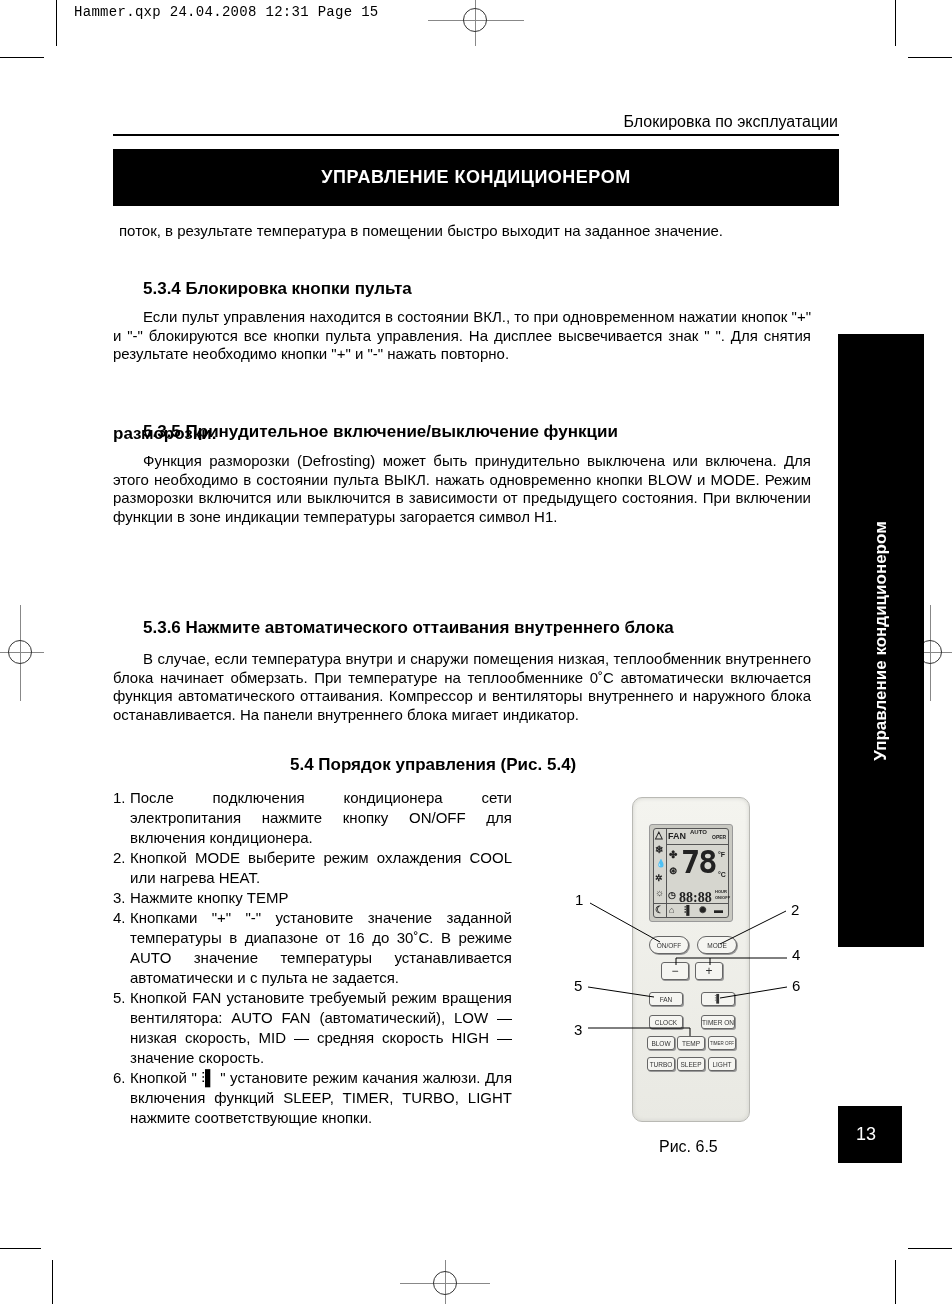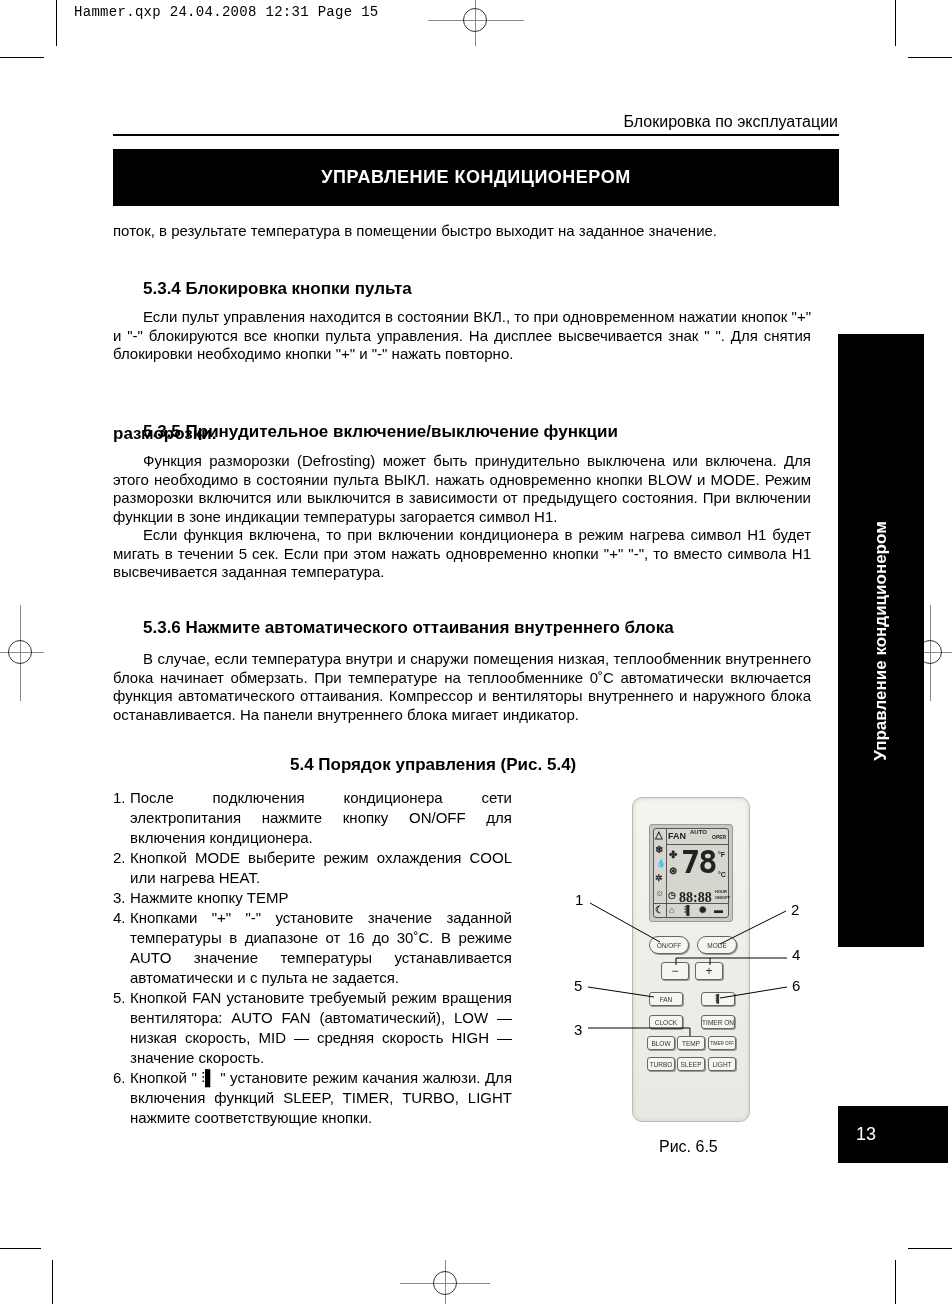--- a/index.html
+++ b/index.html
@@ -21,21 +21,21 @@
   .h3 { position:absolute; font-weight:bold; font-size:17px; }
 
   .list { position:absolute; left:113px; top:788px; width:399px; font-size:15px; line-height:20px; }
   .list .li { display:flex; text-align:justify; }
   .list .num { width:17px; flex:none; }
   .list .txt { flex:1; text-align:justify; }
 
   .side-tab { left:838px; top:334px; width:86px; height:613px; background:#000; }
   .side-text { position:absolute; left:838px; top:334px; width:86px; height:613px; display:flex; align-items:center; justify-content:center; }
   .side-text span { color:#fff; font-weight:bold; font-size:17px; white-space:nowrap; transform:rotate(-90deg); display:block; }
-  .page-box { left:838px; top:1106px; width:110px; height:57px; background:#000; color:#fff; font-size:18px; display:flex; align-items:center; padding-left:18px; box-sizing:border-box; }
+  .page-box { left:838px; top:1106px; width:64px; height:57px; background:#000; color:#fff; font-size:18px; display:flex; align-items:center; padding-left:18px; box-sizing:border-box; }
 
   
   .remote { left:632px; top:797px; width:116px; height:323px; background:linear-gradient(180deg,#f4f4ef,#e9e9e3); border:1px solid #b9b9b4; border-radius:10px; box-shadow:inset 0 0 4px #cfcfca; }
   .lcd { position:absolute; left:16px; top:26px; width:82px; height:96px; background:#c9c9c2; border:1px solid #999; border-radius:3px; }
   .lcd-in { position:absolute; left:3px; top:3px; width:74px; height:88px; border:1.5px solid #555; border-radius:3px; background:#d6d6cf; }
   .lcd-text { position:absolute; color:#222; font-weight:bold; }
   .btn { position:absolute; background:#f5f5f1; border:1px solid #666; border-radius:3px; font-size:6.5px; color:#333; display:flex; align-items:center; justify-content:center; box-shadow:1px 1px 0 #999; }
   .btn.oval { border-radius:12px; }
   .callout { position:absolute; font-size:15px; }
   .fig-cap { left:659px; top:1138px; font-size:16px; }
@@ -74,34 +74,33 @@
   <div class="reg-v" style="left:445px;top:1260px;height:44px;"></div>
   <div class="reg" style="left:433px;top:1271px;"></div>
 </div>
 
 <div class="abs running-head">Блокировка по эксплуатации</div>
 <div class="abs head-rule"></div>
 <div class="abs banner">
   <span>УПРАВЛЕНИЕ КОНДИЦИОНЕРОМ</span>
 </div>
 
-<div class="para" style="top:222px;">
+<div class="para" style="top:222px;margin-left:6px;">
   <p class="noindent">поток, в результате температура в помещении быстро выходит на заданное значение.</p>
 </div>
 
 <div class="h3" style="left:143px;top:279px;">5.3.4 Блокировка кнопки пульта</div>
 <div class="para" style="top:308px;">
-  <p>Если пульт управления находится в состоянии ВКЛ., то при одновременном нажатии кнопок "+" и "-" блокируются все кнопки пульта управления. На дисплее высвечивается знак "    ". Для снятия блокировки необходимо кнопки "+" и "-" нажать повторно.</p>
+  <p>Если пульт управления находится в состоянии ВКЛ., то при одновременном нажатии кнопок "+" и "-" блокируются все кнопки пульта управления. На дисплее высвечивается знак "    ". Для снятия результате необходимо кнопки "+" и "-" нажать повторно.</p>
 </div>
 
 <div class="h3" style="left:143px;top:398px;margin-top:24px;">5.3.5 Принудительное включение/выключение функции</div>
 <div class="h3" style="left:113px;top:424px;">разморозки.</div>
 <div class="para" style="top:452px;">
   <p>Функция разморозки (Defrosting) может быть принудительно выключена или включена. Для этого необходимо в состоянии пульта ВЫКЛ. нажать одновременно кнопки BLOW и MODE. Режим разморозки включится или выключится в зависимости от предыдущего состояния. При включении функции в зоне индикации температуры загорается символ H1.</p>
-  <p>Если функция включена, то при включении кондиционера в режим нагрева символ H1 будет мигать в течении 5 сек. Если при этом нажать одновременно кнопки "+" "-", то вместо символа H1 высвечивается заданная температура.</p>
 </div>
 
 <div class="h3" style="left:143px;top:618px;">5.3.6 Нажмите автоматического оттаивания внутреннего блока</div>
 <div class="para" style="top:650px;">
   <p>В случае, если температура внутри и снаружи помещения низкая, теплообменник внутреннего блока начинает обмерзать. При температуре на теплообменнике 0˚С автоматически включается функция автоматического оттаивания. Компрессор и вентиляторы внутреннего и наружного блока останавливается. На панели внутреннего блока мигает индикатор.</p>
 </div>
 
 <div class="h3" style="left:290px;top:755px;">5.4 Порядок управления (Рис. 5.4)</div>
 
 <div class="list">

